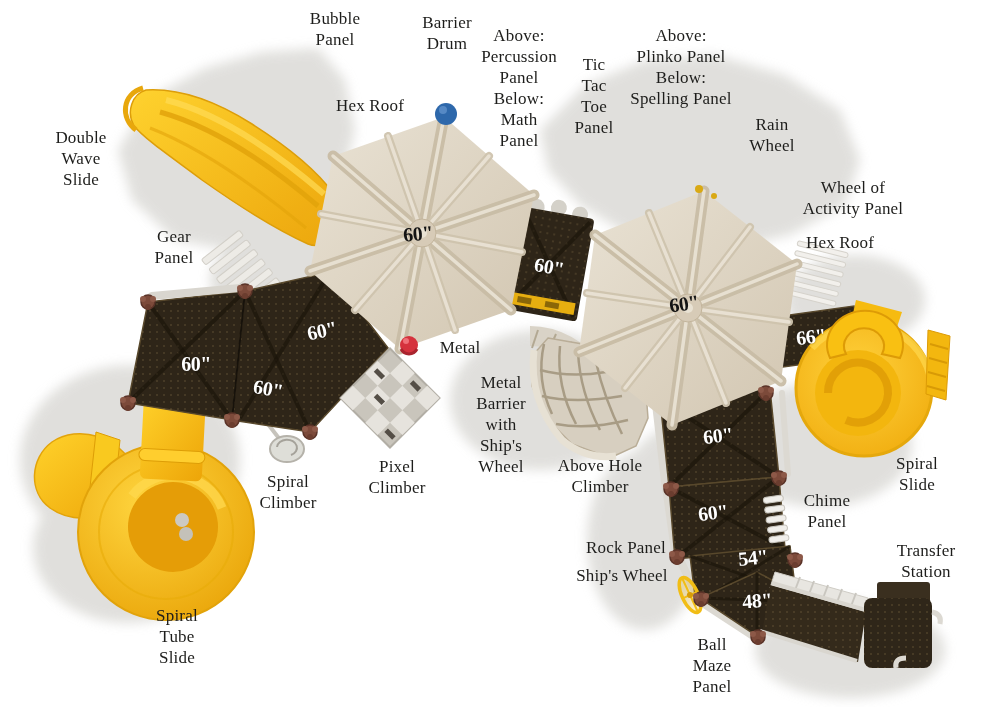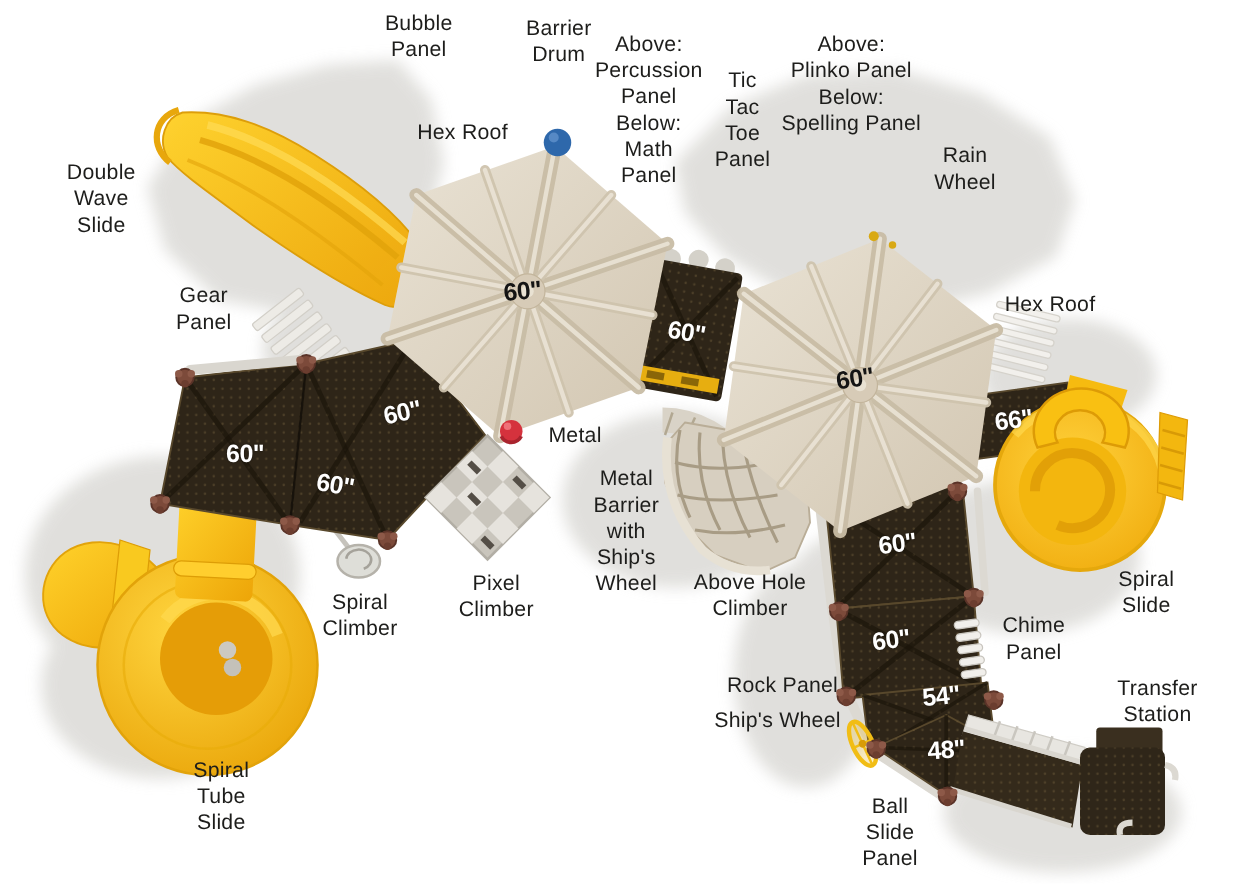--- a/index.html
+++ b/index.html
@@ -1,17 +1,17 @@
 <!DOCTYPE html>
 <html><head>
 <meta charset="utf-8">
 <style>
   html,body{margin:0;padding:0;background:#ffffff;}
   .stage{position:relative;width:1000px;height:707px;overflow:hidden;background:#ffffff;
-         font-family:Liberation Sans, sans-serif;}
+         font-family:Liberation Serif, serif;}
   .stage svg{position:absolute;left:0;top:0;}
   .anno{position:absolute;transform:translate(-50%,-50%);font-size:17px;line-height:1.24;
         color:#1d1d1b;text-align:center;white-space:pre-line;letter-spacing:.2px;}
   .size{position:absolute;transform:translate(-50%,-50%);font-weight:bold;font-size:20px;
         letter-spacing:-.5px;white-space:nowrap;}
   .size.dark{color:#141414;}
   .size.light{color:#ffffff;text-shadow:0 0 2px rgba(0,0,0,.45);}
 </style>
 </head>
 <body>
@@ -382,22 +382,24 @@
   <div class="anno" style="left:681px;top:67px">Above:
 Plinko Panel
 Below:
 Spelling Panel</div>
   <div class="anno" style="left:772px;top:135px">Rain
 Wheel</div>
   <div class="anno" style="left:370px;top:106px">Hex Roof</div>
   <div class="anno" style="left:81px;top:159px">Double
 Wave
 Slide</div>
-  <div class="anno" style="left:163px;top:247px">Gear
-Panel</div>
+  <div class="anno" style="left:174px;top:247px">Gear
+Panel</div>
+  <div class="anno" style="left:853px;top:198px">Wheel of
+Activity Panel</div>
   <div class="anno" style="left:840px;top:243px">Hex Roof</div>
   <div class="anno" style="left:460px;top:348px">Metal</div>
   <div class="anno" style="left:501px;top:425px">Metal
 Barrier
 with
 Ship's
 Wheel</div>
   <div class="anno" style="left:600px;top:476px">Above Hole
 Climber</div>
   <div class="anno" style="left:917px;top:474px">Spiral
@@ -406,21 +408,21 @@
 Climber</div>
   <div class="anno" style="left:397px;top:477px">Pixel
 Climber</div>
   <div class="anno" style="left:827px;top:511px">Chime
 Panel</div>
   <div class="anno" style="left:626px;top:548px">Rock Panel</div>
   <div class="anno" style="left:926px;top:561px">Transfer
 Station</div>
   <div class="anno" style="left:622px;top:576px">Ship's Wheel</div>
   <div class="anno" style="left:712px;top:666px">Ball
-Slide
+Maze
 Panel</div>
   <div class="anno" style="left:177px;top:637px">Spiral
 Tube
 Slide</div>
 
   <div class="size dark" style="left:418px;top:234px;transform:translate(-50%,-50%) rotate(-5deg)">60"</div>
   <div class="size light" style="left:549px;top:267px;transform:translate(-50%,-50%) rotate(10deg)">60"</div>
   <div class="size dark" style="left:684px;top:304px;transform:translate(-50%,-50%) rotate(-8deg)">60"</div>
   <div class="size light" style="left:196px;top:364px">60"</div>
   <div class="size light" style="left:268px;top:389px;transform:translate(-50%,-50%) rotate(10deg)">60"</div>

